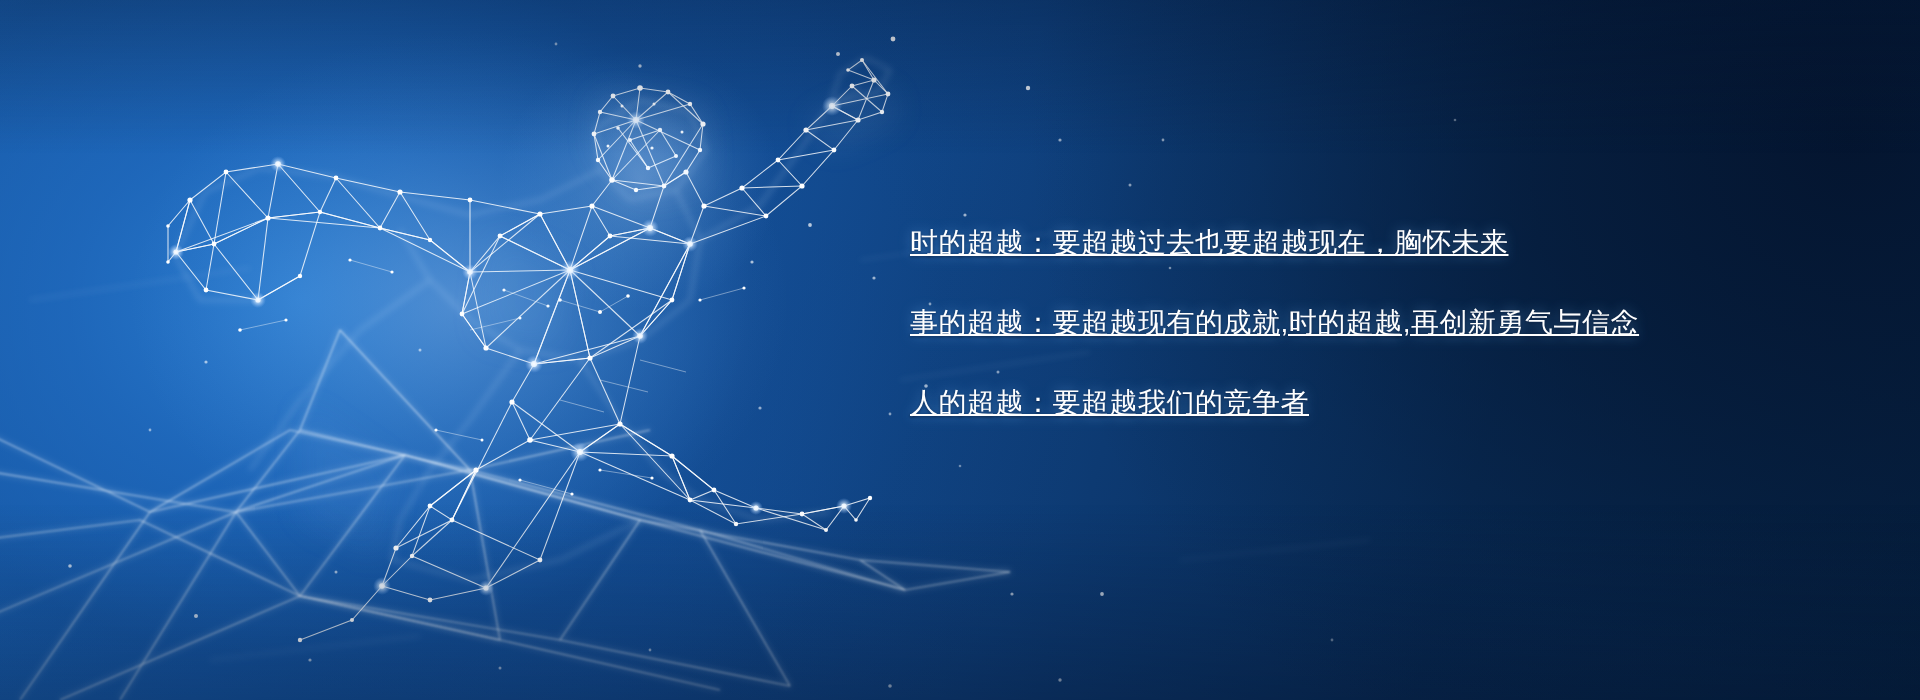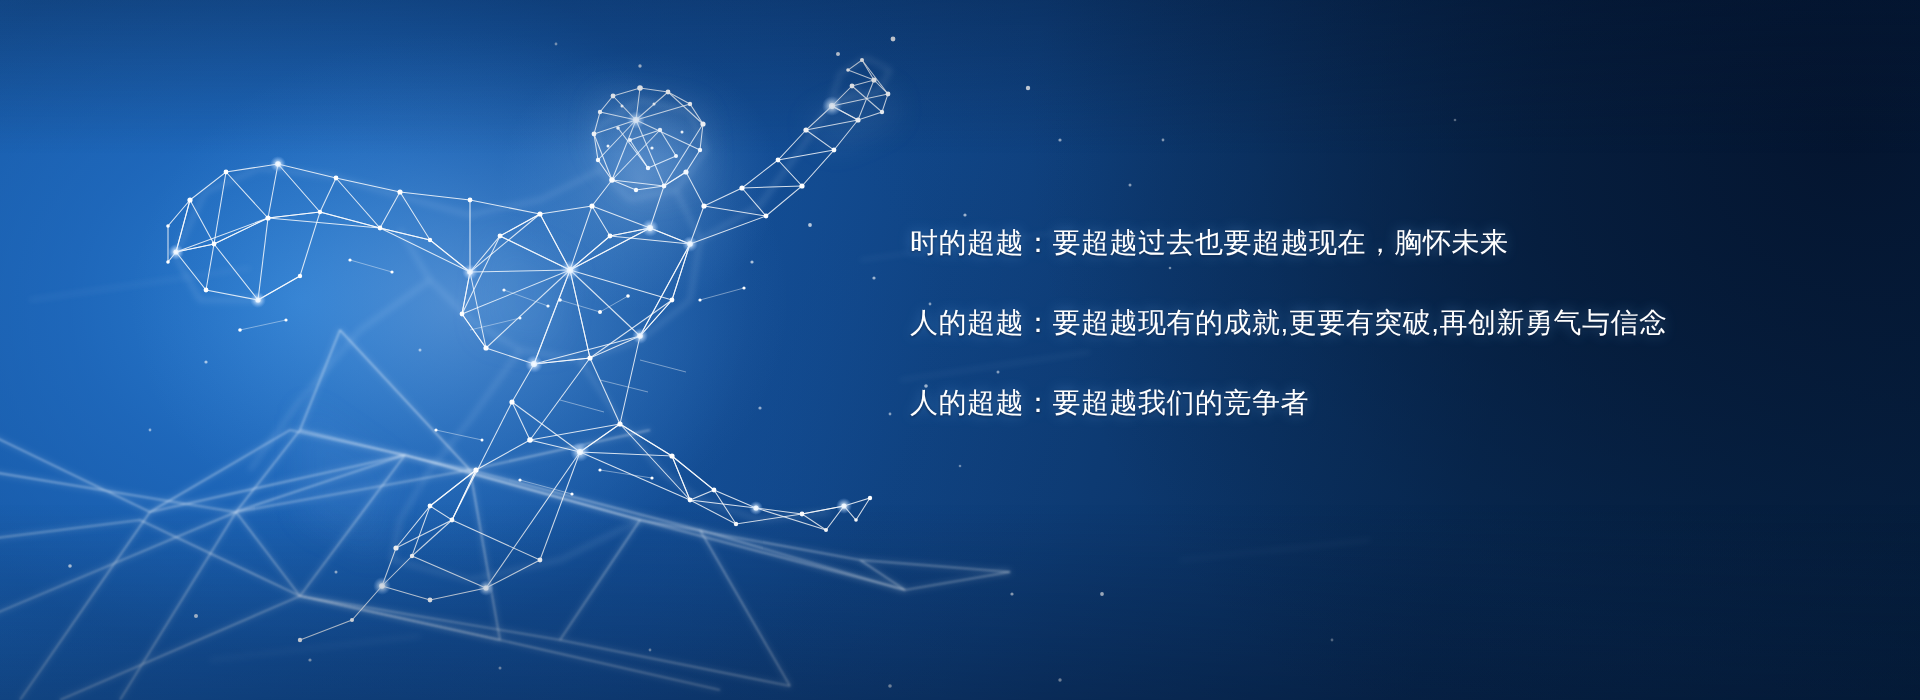--- a/index.html
+++ b/index.html
@@ -53,20 +53,21 @@
     width:860px;
   }
   .tagline{
     color:#ffffff;
     font-size:28px;
     line-height:30px;
     letter-spacing:0.5px;
     white-space:nowrap;
     text-shadow:0 0 14px rgba(120,190,255,0.45), 0 1px 3px rgba(0,10,30,0.55);
     font-weight:400;
+    text-decoration:underline;
   }
   .tagline + .tagline{margin-top:50px;}
   .tagline.l3{}
 </style>
 </head>
 <body>
 
 <div class="banner">
 
   <div class="bg-base"></div>
@@ -470,17 +471,17 @@
       <path d="M900 380 L1090 352" stroke-width="1.6"></path>
       <path d="M210 660 L420 636" stroke-width="1.8"></path>
       <path d="M1180 560 L1370 540" stroke-width="1.2"></path>
     </g>
   </svg>
 
   <div class="bg-vignette"></div>
 
   <div class="text-block">
     <div class="tagline l1">时的超越：要超越过去也要超越现在，胸怀未来</div>
-    <div class="tagline l2">人的超越：要超越现有的成就,更要有突破,再创新勇气与信念</div>
+    <div class="tagline l2">事的超越：要超越现有的成就,时的超越,再创新勇气与信念</div>
     <div class="tagline l3">人的超越：要超越我们的竞争者</div>
   </div>
 
 </div>
 
 </body></html>

